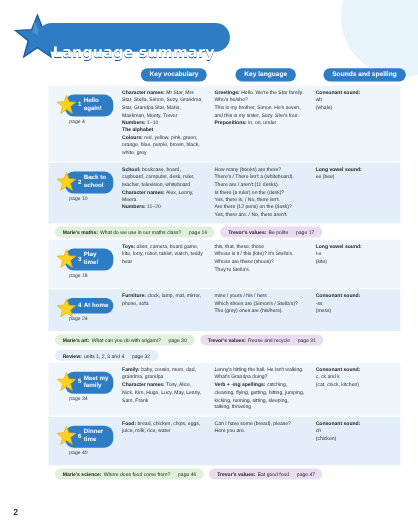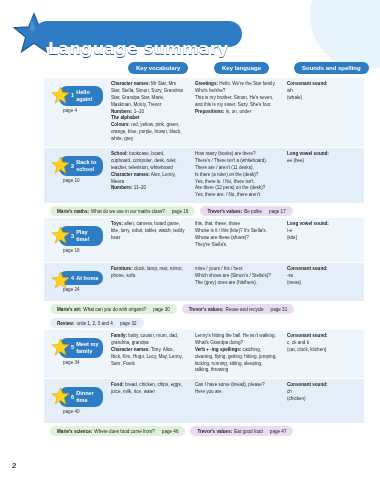--- a/index.html
+++ b/index.html
@@ -30,21 +30,21 @@
   .title-banner {
     position: absolute;
     left: 26px; top: 11px;
     height: 26px;
     padding: 0 14px 0 14px;
     background: #2e7cc4;
     border-radius: 13px;
     display: flex; align-items: center;
   }
   .title-banner .t {
-    font-size: 16px;
+    font-size: 13px;
     font-weight: bold;
     color: #ffffff;
     letter-spacing: 0.2px;
     font-family: "DejaVu Sans", sans-serif;
     text-shadow: 0 1px 0 #1d5c99;
     margin-top: 28px;
   }
 
   
   .col-heads {

